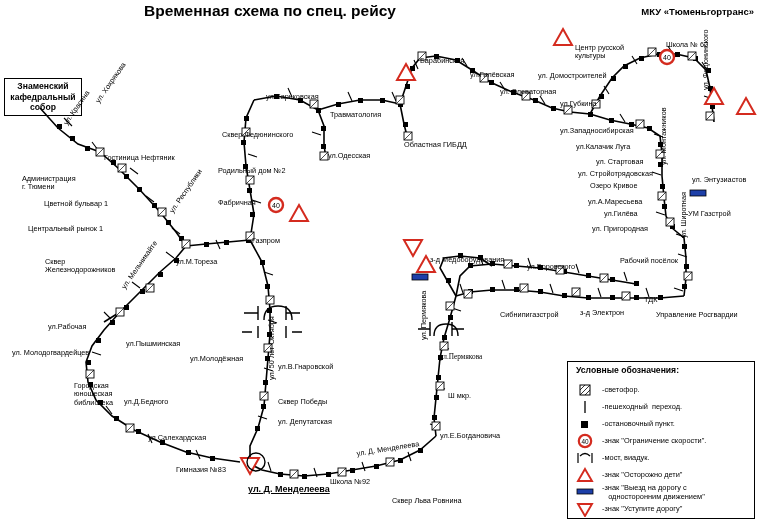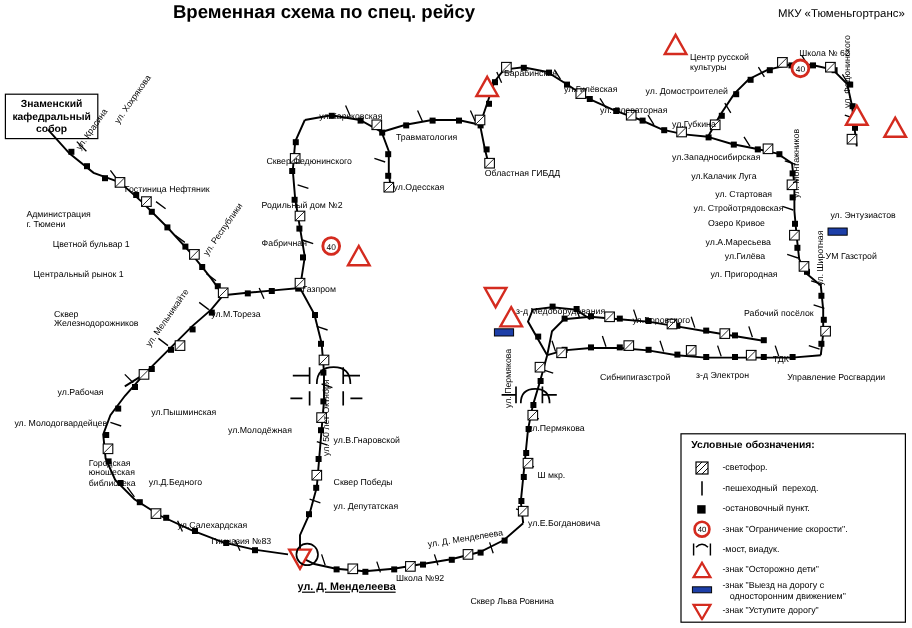--- a/index.html
+++ b/index.html
@@ -16,21 +16,21 @@
   .title{
     position:absolute;left:60px;top:2px;width:420px;
     font-size:15.5px;font-weight:bold;text-align:center;
   }
   .subtitle{
     position:absolute;left:0px;top:24px;width:390px;
     font-size:11.5px;font-weight:bold;text-align:center;line-height:1.25;
   }
   .org{
     position:absolute;right:6px;top:6px;
-    font-size:9.5px;font-weight:normal;
+    font-size:9.5px;font-weight:bold;
   }
   .startbox{
     position:absolute;left:4px;top:78px;width:74px;
     font-size:8.6px;font-weight:bold;text-align:center;line-height:1.25;
     border:1px solid #000;padding:2px 1px;color:#000;
   }
   .endlabel{
     position:absolute;left:248px;top:484px;
     font-size:9px;font-weight:bold;text-decoration:underline;
   }
@@ -357,21 +357,21 @@
 Железнодорожников</div>
       <div class="lbl" style="left: 48px; top: 323px;">ул.Рабочая</div>
       <div class="lbl" style="left: 12px; top: 349px;">ул. Молодогвардейцев</div>
       <div class="lbl" style="left: 74px; top: 382px;">Городская
 юношеская
 библиотека</div>
       <div class="lbl" style="left: 124px; top: 398px;">ул.Д.Бедного</div>
       <div class="lbl" style="left: 126px; top: 340px;">ул.Пышминская</div>
       <div class="lbl" style="left: 190px; top: 355px;">ул.Молодёжная</div>
       <div class="lbl" style="left: 148px; top: 434px;">ул.Салехардская</div>
-      <div class="lbl" style="left: 176px; top: 447px;">Гимназия №83</div>
+      <div class="lbl" style="left: 176px; top: 466px;">Гимназия №83</div>
       <div class="lbl" style="left: 176px; top: 258px;">ул.М.Тореза</div>
       <div class="lbl" style="left: 252px; top: 237px;">Газпром</div>
       <div class="lbl" style="left: 218px; top: 199px;">Фабричная</div>
       <div class="lbl" style="left: 218px; top: 167px;">Родильный дом №2</div>
       <div class="lbl" style="left: 222px; top: 131px;">Сквер Федюнинского</div>
       <div class="lbl" style="left: 266px; top: 93px;">ул.Харьковская</div>
       <div class="lbl" style="left: 330px; top: 111px;">Травматология</div>
       <div class="lbl" style="left: 328px; top: 152px;">ул.Одесская</div>
       <div class="lbl" style="left: 404px; top: 141px;">Областная ГИБДД</div>
       <div class="lbl" style="left: 420px; top: 57px;">Барабинская</div>
@@ -392,21 +392,21 @@
       <div class="lbl" style="left: 604px; top: 210px;">ул.Гилёва</div>
       <div class="lbl" style="left: 592px; top: 225px;">ул. Пригородная</div>
       <div class="lbl" style="left: 688px; top: 210px;">УМ Газстрой</div>
       <div class="lbl" style="left: 430px; top: 256px;">з-д Медоборудования</div>
       <div class="lbl" style="left: 527px; top: 263px;">ул.Воровского</div>
       <div class="lbl" style="left: 620px; top: 257px;">Рабочий посёлок</div>
       <div class="lbl" style="left: 644px; top: 296px;">ТДК</div>
       <div class="lbl" style="left: 580px; top: 309px;">з-д Электрон</div>
       <div class="lbl" style="left: 500px; top: 311px;">Сибнипигазстрой</div>
       <div class="lbl" style="left: 656px; top: 311px;">Управление Росгвардии</div>
-      <div class="lbl" style="left: 440px; top: 353px;">ул.Пермякова</div>
+      <div class="lbl" style="left: 440px; top: 353px; font-family: Liberation Serif, serif;">ул.Пермякова</div>
       <div class="lbl" style="left: 448px; top: 392px;">Ш мкр.</div>
       <div class="lbl" style="left: 440px; top: 432px;">ул.Е.Богдановича</div>
       <div class="lbl" style="left: 278px; top: 363px;">ул.В.Гнаровской</div>
       <div class="lbl" style="left: 278px; top: 398px;">Сквер Победы</div>
       <div class="lbl" style="left: 392px; top: 497px;">Сквер Льва Ровнина</div>
       <div class="lbl" style="left: 330px; top: 478px;">Школа №92</div>
       <div class="lbl" style="left: 278px; top: 418px;">ул. Депутатская</div>
       <div class="lbl" style="left: 356px; top: 450px; transform: rotate(-9deg); transform-origin: left top;">ул. Д. Менделеева</div>
       <div class="lbl" style="left: 420px; top: 340px; transform: rotate(-90deg); transform-origin: left top;">ул. Пермякова</div>
       <div class="lbl" style="left: 268px; top: 380px; transform: rotate(-90deg); transform-origin: left top;">ул. 50 лет Октября</div>

